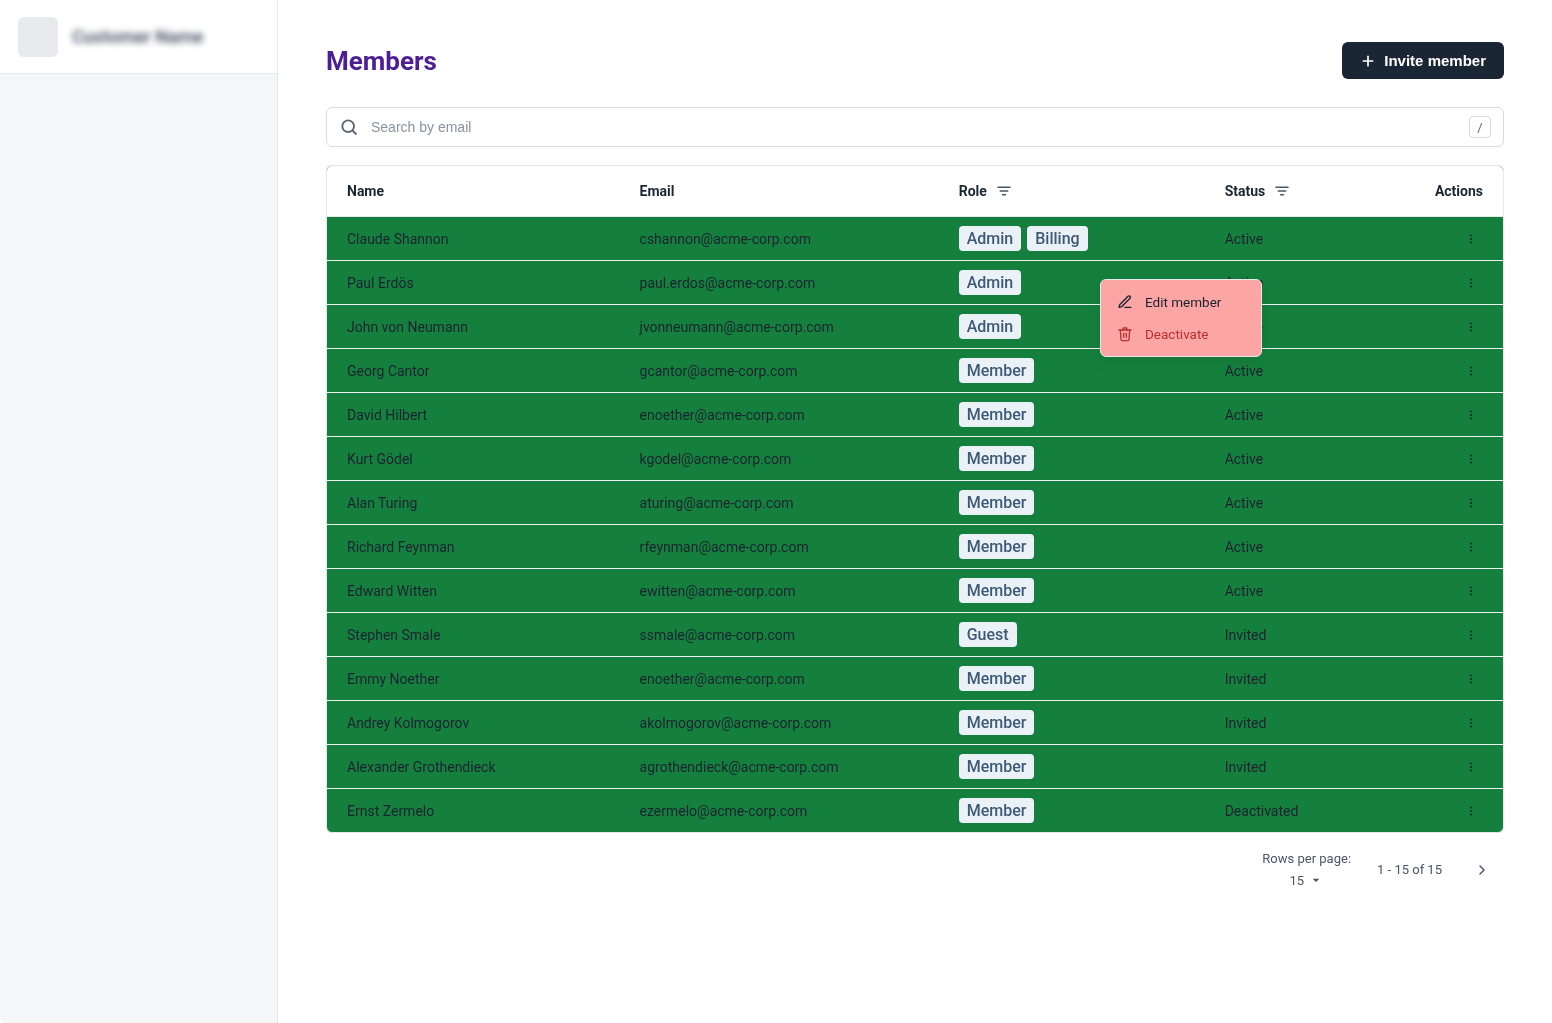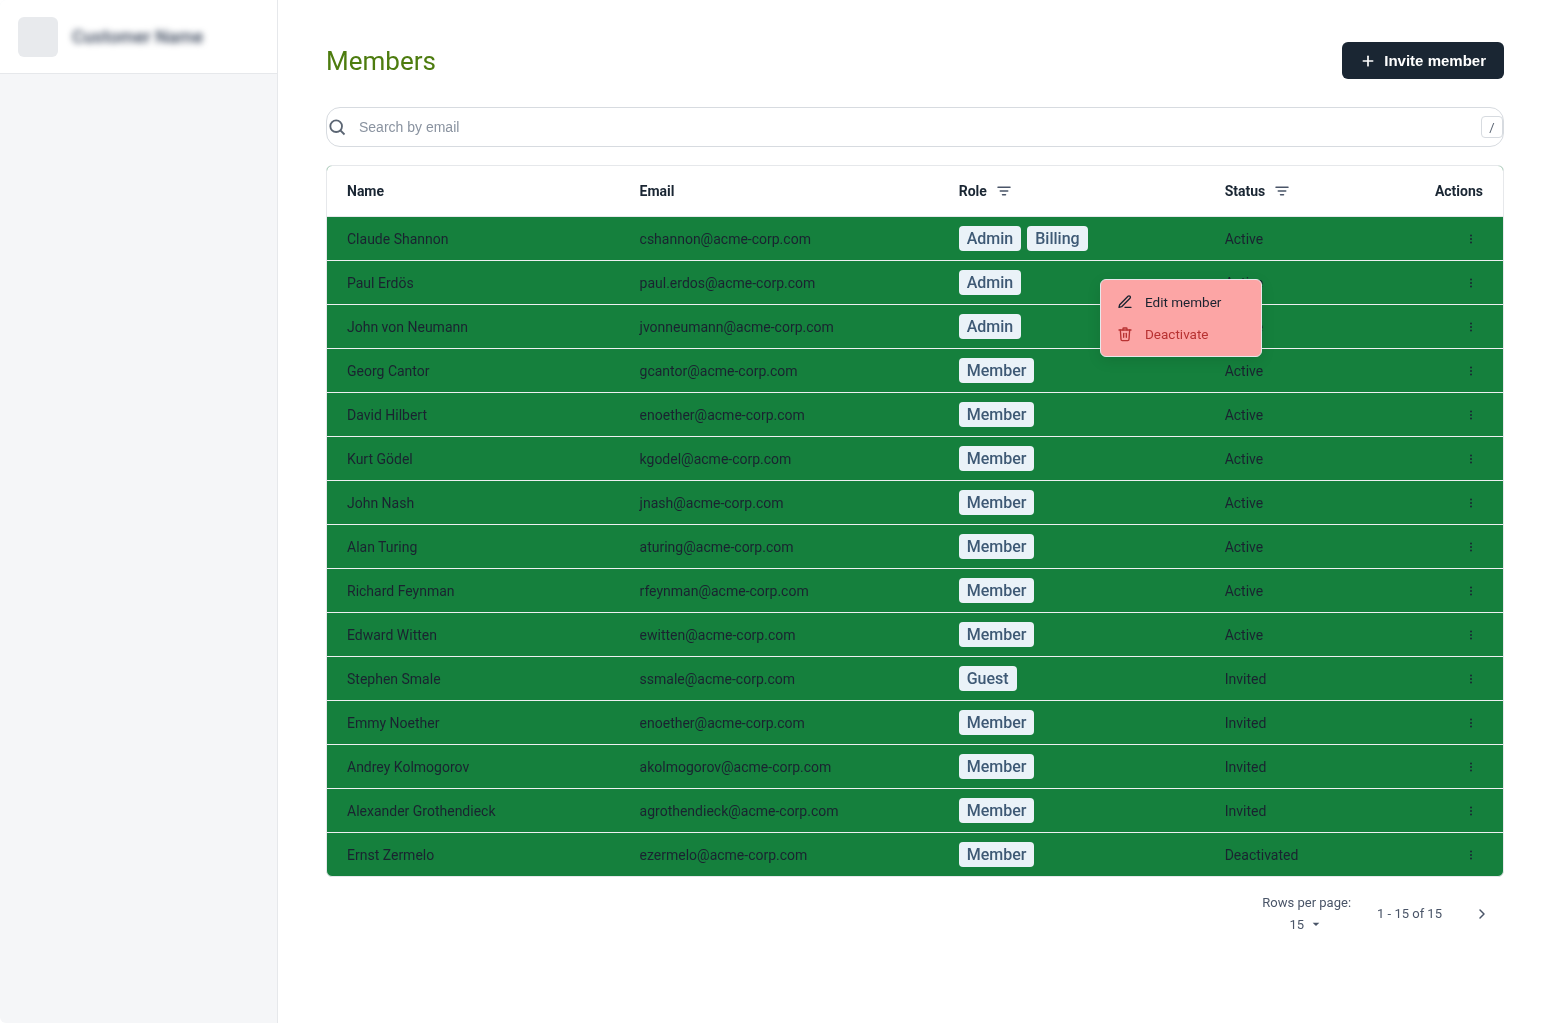--- a/index.html
+++ b/index.html
@@ -49,22 +49,22 @@
     flex:1;
     padding:42px 48px 0 48px;
     overflow:auto;
   }
   .page-header {
     display:flex; justify-content:space-between; align-items:center;
     margin-bottom:28px;
   }
   .page-title {
     font-size:26px;
-    font-weight:400;
-    color:#4d7c0f;
+    font-weight:700;
+    color:#4c1d95;
   }
   .invite-btn {
     background:#1a2633;
     color:#fff;
     border:none;
     border-radius:6px;
     padding:10px 18px;
     font-size:15px;
     font-weight:600;
     display:flex; align-items:center; gap:8px;
@@ -72,22 +72,22 @@
   }
   .invite-btn svg { width:16px; height:16px; }
   .search-row {
     display:flex; align-items:center; gap:10px;
     margin-bottom:18px;
   }
   .search-box {
     flex:1;
     display:flex; align-items:center;
     border:1px solid #d7dbe0;
-    border-radius:14px;
-    padding:0 0;
+    border-radius:6px;
+    padding:0 12px;
     height:40px;
     background:#fff;
   }
   .search-box svg { width:20px; height:20px; color:#5b6573; margin-right:10px; }
   .search-box input {
     border:none; outline:none;
     font-size:14px;
     flex:1;
     background:transparent;
     color:#1a2330;
@@ -369,37 +369,20 @@
               <td class="col-status">Active</td>
               <td class="col-actions actions-cell"><button class="kebab">
                   <svg viewBox="0 0 24 24" fill="currentColor">
                     <circle cx="12" cy="5" r="2"></circle>
                     <circle cx="12" cy="12" r="2"></circle>
                     <circle cx="12" cy="19" r="2"></circle>
                   </svg>
                 </button></td>
             </tr>
             <tr>
-              <td class="col-name">John Nash</td>
-              <td class="col-email">jnash@acme-corp.com</td>
-              <td class="col-role">
-                <div class="roles">
-                  <span class="role-pill">Member</span>
-                </div>
-              </td>
-              <td class="col-status">Active</td>
-              <td class="col-actions actions-cell"><button class="kebab">
-                  <svg viewBox="0 0 24 24" fill="currentColor">
-                    <circle cx="12" cy="5" r="2"></circle>
-                    <circle cx="12" cy="12" r="2"></circle>
-                    <circle cx="12" cy="19" r="2"></circle>
-                  </svg>
-                </button></td>
-            </tr>
-            <tr>
               <td class="col-name">Alan Turing</td>
               <td class="col-email">aturing@acme-corp.com</td>
               <td class="col-role">
                 <div class="roles">
                   <span class="role-pill">Member</span>
                 </div>
               </td>
               <td class="col-status">Active</td>
               <td class="col-actions actions-cell"><button class="kebab">
                   <svg viewBox="0 0 24 24" fill="currentColor">

